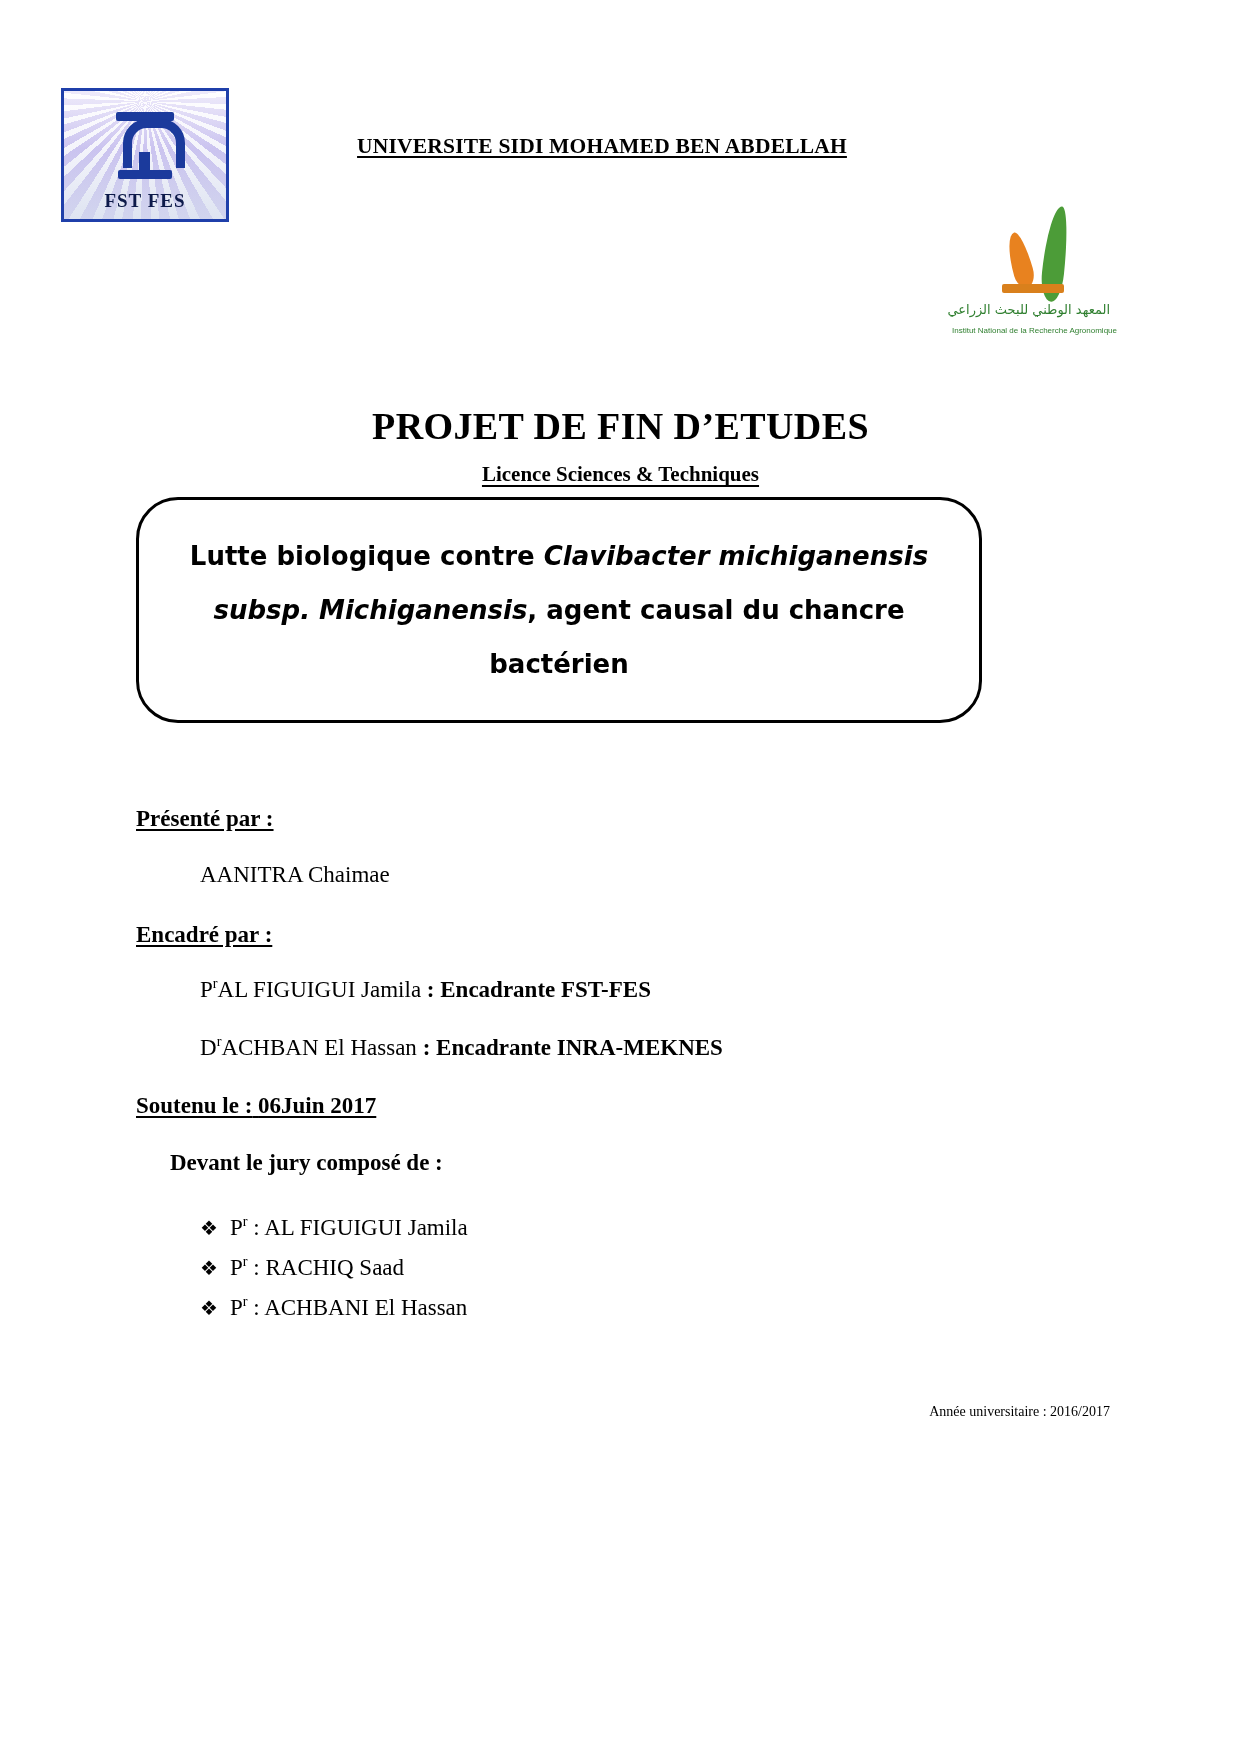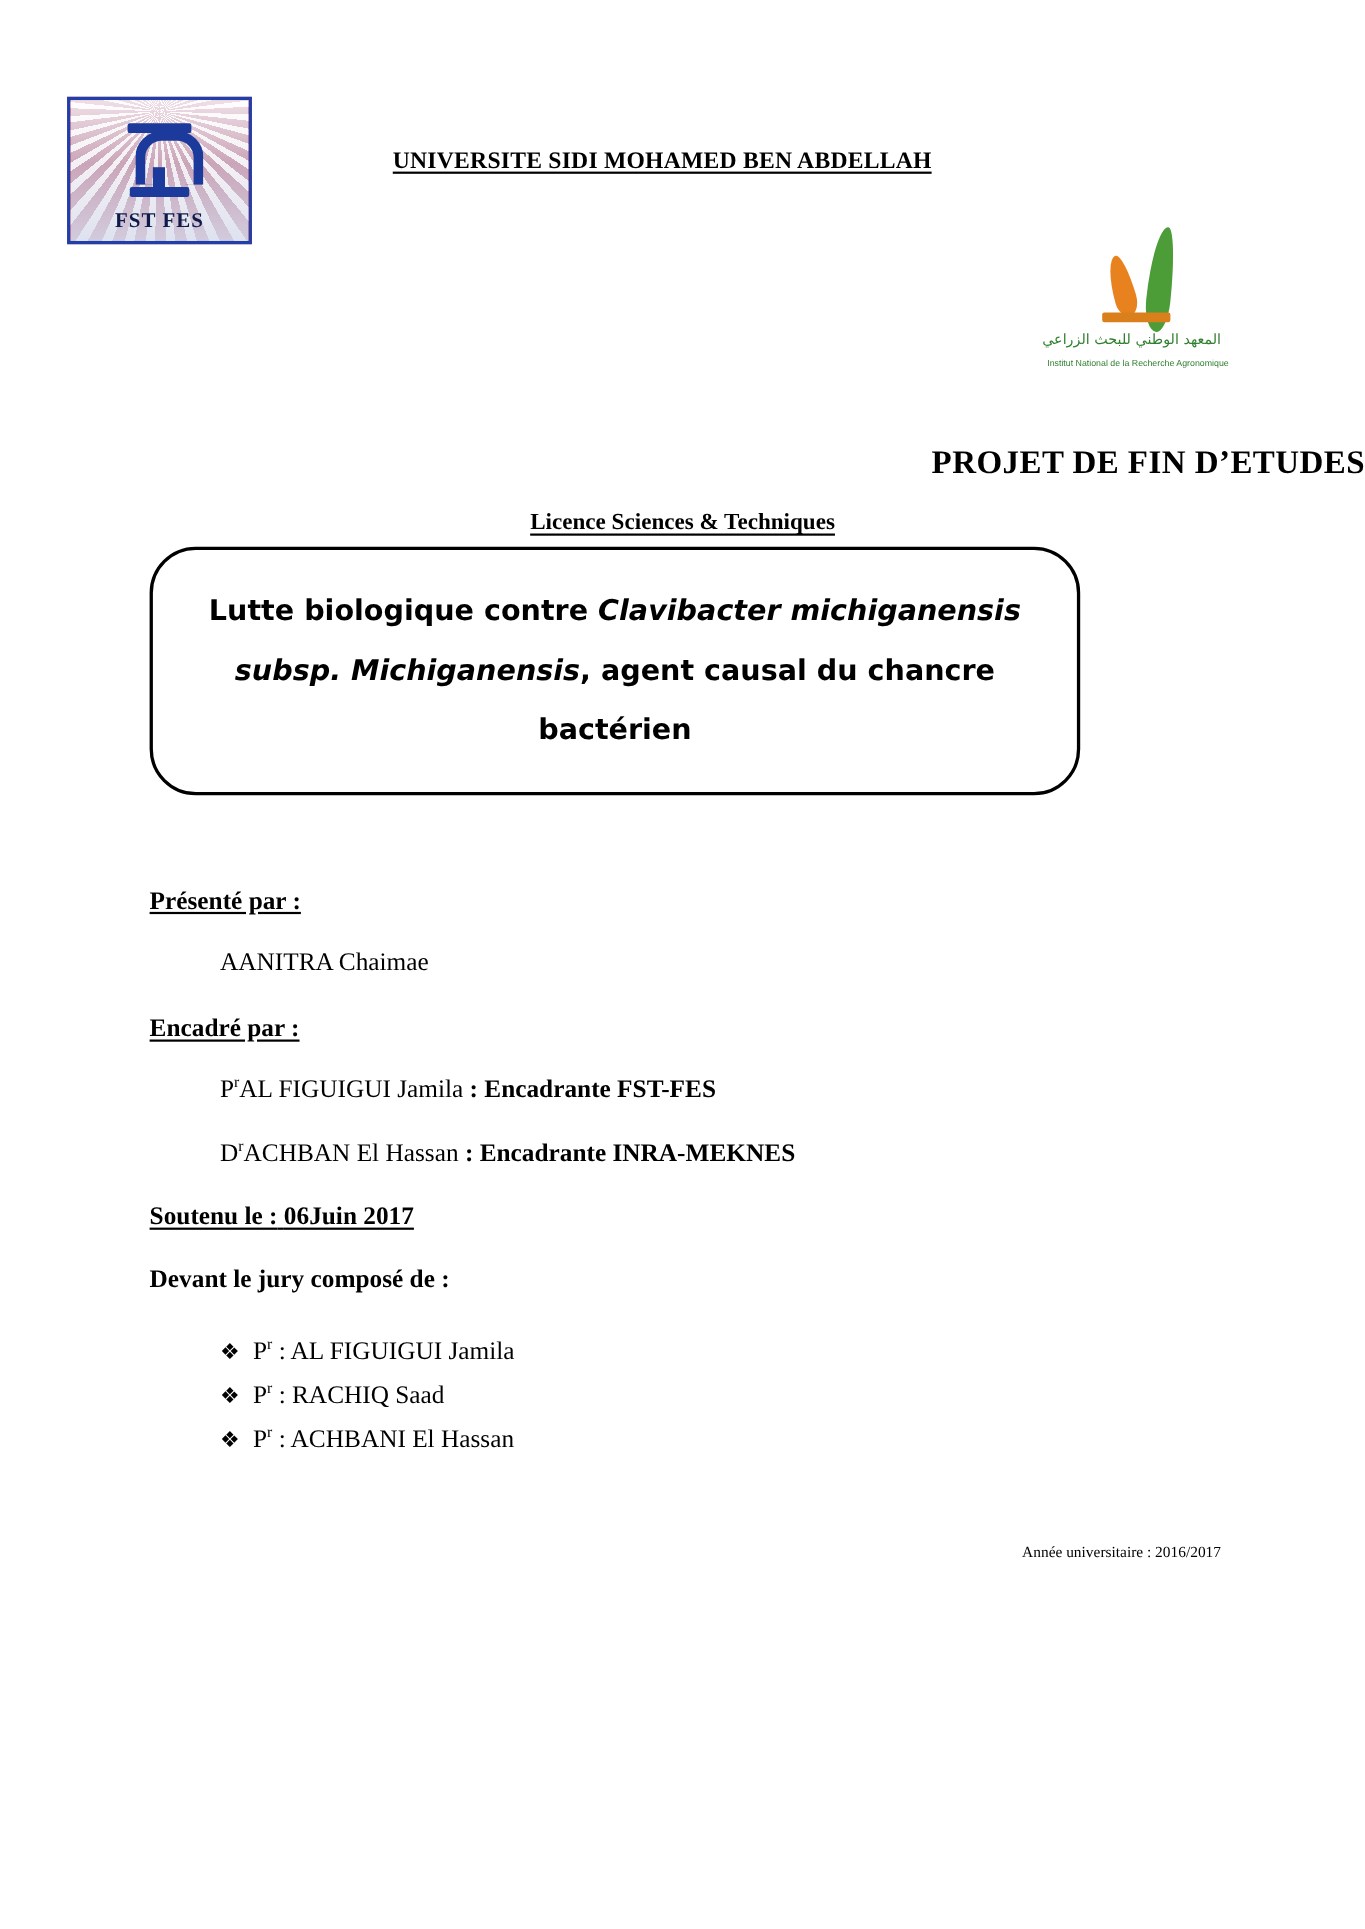--- a/index.html
+++ b/index.html
@@ -17,21 +17,21 @@
   }
 
   
   .fst-logo {
     position: absolute;
     left: 61px;
     top: 88px;
     width: 162px;
     height: 128px;
     border: 3px solid #1f3faa;
-    background: #ef4444;
+    background: #f0abfc;
     overflow: hidden;
   }
   .fst-logo .rays {
     position: absolute;
     left: 0; top: 0; right: 0; bottom: 0;
     background:
       repeating-conic-gradient(from 200deg at 50% 8%,
         rgba(255,255,255,0.95) 0deg 4deg,
         rgba(150,180,225,0.55) 4deg 9deg);
   }
@@ -178,23 +178,23 @@
     color: #2f7f2f;
     white-space: nowrap;
   }
 
   
   .pfe-title {
     position: absolute;
     left: 0;
     right: 0;
     top: 404px;
-    text-align: right;
-    font-weight: bold;
-    font-size: 30px;
+    text-align: center;
+    font-weight: bold;
+    font-size: 38px;
     letter-spacing: 0.4px;
   }
   .pfe-sub {
     position: absolute;
     left: 0;
     right: 0;
     top: 462px;
     text-align: center;
     font-weight: bold;
     font-size: 21px;
@@ -240,20 +240,21 @@
   .field-value {
     position: absolute;
     font-size: 23px;
     white-space: nowrap;
   }
   .field-value .bold {
     font-weight: bold;
   }
   .field-label.plain {
     text-decoration: none;
+    margin-left: 34px;
   }
   sup {
     font-size: 0.62em;
     vertical-align: super;
     line-height: 0;
   }
 
   .lbl-presente { left: 136px; top: 806px; }
   .val-presente { left: 200px; top: 862px; }
 

